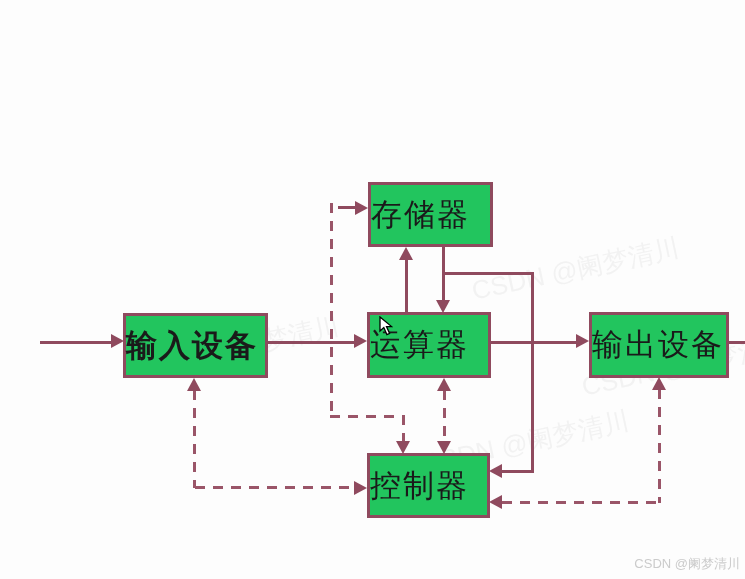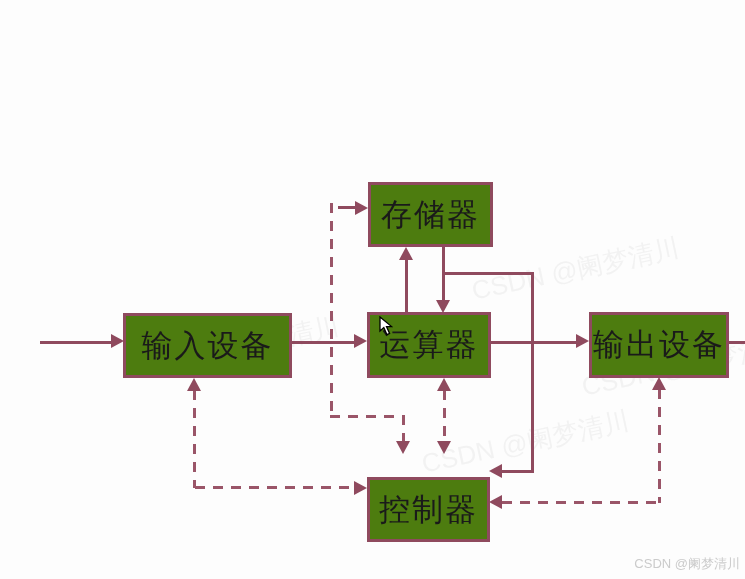--- a/index.html
+++ b/index.html
@@ -1,21 +1,21 @@
 <!DOCTYPE html>
 <html><head>
 <meta charset="utf-8">
 <style>
   html,body{margin:0;padding:0;background:#fff;}
   .stage{position:relative;width:745px;height:579px;background:#fdfdfd;overflow:hidden;
          font-family:"Liberation Serif","DejaVu Serif",serif;}
   .title{position:absolute;left:95px;top:24px;font-size:45px;font-weight:700;color:#111;
          letter-spacing:1px;white-space:nowrap;}
-  .box{position:absolute;box-sizing:border-box;border:3px solid #8f4a5e;background:#4d7c0f;
-       display:flex;align-items:center;justify-content:center;z-index:3;}
+  .box{position:absolute;box-sizing:border-box;border:3px solid #8f4a5e;background:#22c55e;
+       display:flex;align-items:center;z-index:3;}
   .box-label{font-size:31px;color:#1a1a1a;white-space:nowrap;letter-spacing:2px;}
   .ln{position:absolute;background:#8f4a5e;z-index:2;}
   .dh{position:absolute;height:3px;z-index:2;
       background:repeating-linear-gradient(90deg,#9a5568 0 10px,transparent 10px 18px);}
   .dv{position:absolute;width:3px;z-index:2;
       background:repeating-linear-gradient(180deg,#9a5568 0 10px,transparent 10px 18px);}
   .ar{position:absolute;width:0;height:0;z-index:2;}
   .ar.r{border-top:7px solid transparent;border-bottom:7px solid transparent;border-left:13px solid #8f4a5e;}
   .ar.l{border-top:7px solid transparent;border-bottom:7px solid transparent;border-right:13px solid #8f4a5e;}
   .ar.u{border-left:7px solid transparent;border-right:7px solid transparent;border-bottom:13px solid #8f4a5e;}
@@ -33,30 +33,30 @@
 
 
   <div class="ghost" style="left:130px;top:330px;">CSDN @阑梦清川</div>
   <div class="ghost" style="left:470px;top:252px;">CSDN @阑梦清川</div>
   <div class="ghost" style="left:420px;top:425px;">CSDN @阑梦清川</div>
   <div class="ghost" style="left:580px;top:348px;">CSDN @阑梦清川</div>
 
   <div class="box" style="left:368px;top:182px;width:125px;height:65px;">
     <span class="box-label">存储器</span>
   </div>
-  <div class="box" style="left:123px;top:313px;width:169px;height:65px;">
+  <div class="box" style="left:123px;top:313px;width:145px;height:65px;font-weight:bold;">
     <span class="box-label">输入设备</span>
   </div>
   <div class="box" style="left:589px;top:312px;width:140px;height:66px;">
     <span class="box-label">输出设备</span>
   </div>
   <div class="box" style="left:367px;top:312px;width:124px;height:66px;">
     <span class="box-label">运算器</span>
   </div>
-  <div class="box" style="left:367px;top:453px;width:123px;height:65px;margin-top:24px;">
+  <div class="box" style="left:367px;top:453px;width:123px;height:65px;">
     <span class="box-label">控制器</span>
   </div>
 
   <div class="ln" style="left:40px;top:341px;width:72px;height:3px;"></div>
   <div class="ar r" style="left:111px;top:334px;"></div>
 
   <div class="ln" style="left:267px;top:341px;width:88px;height:3px;"></div>
   <div class="ar r" style="left:354px;top:334px;"></div>
 
   <div class="ln" style="left:490px;top:341px;width:87px;height:3px;"></div>

